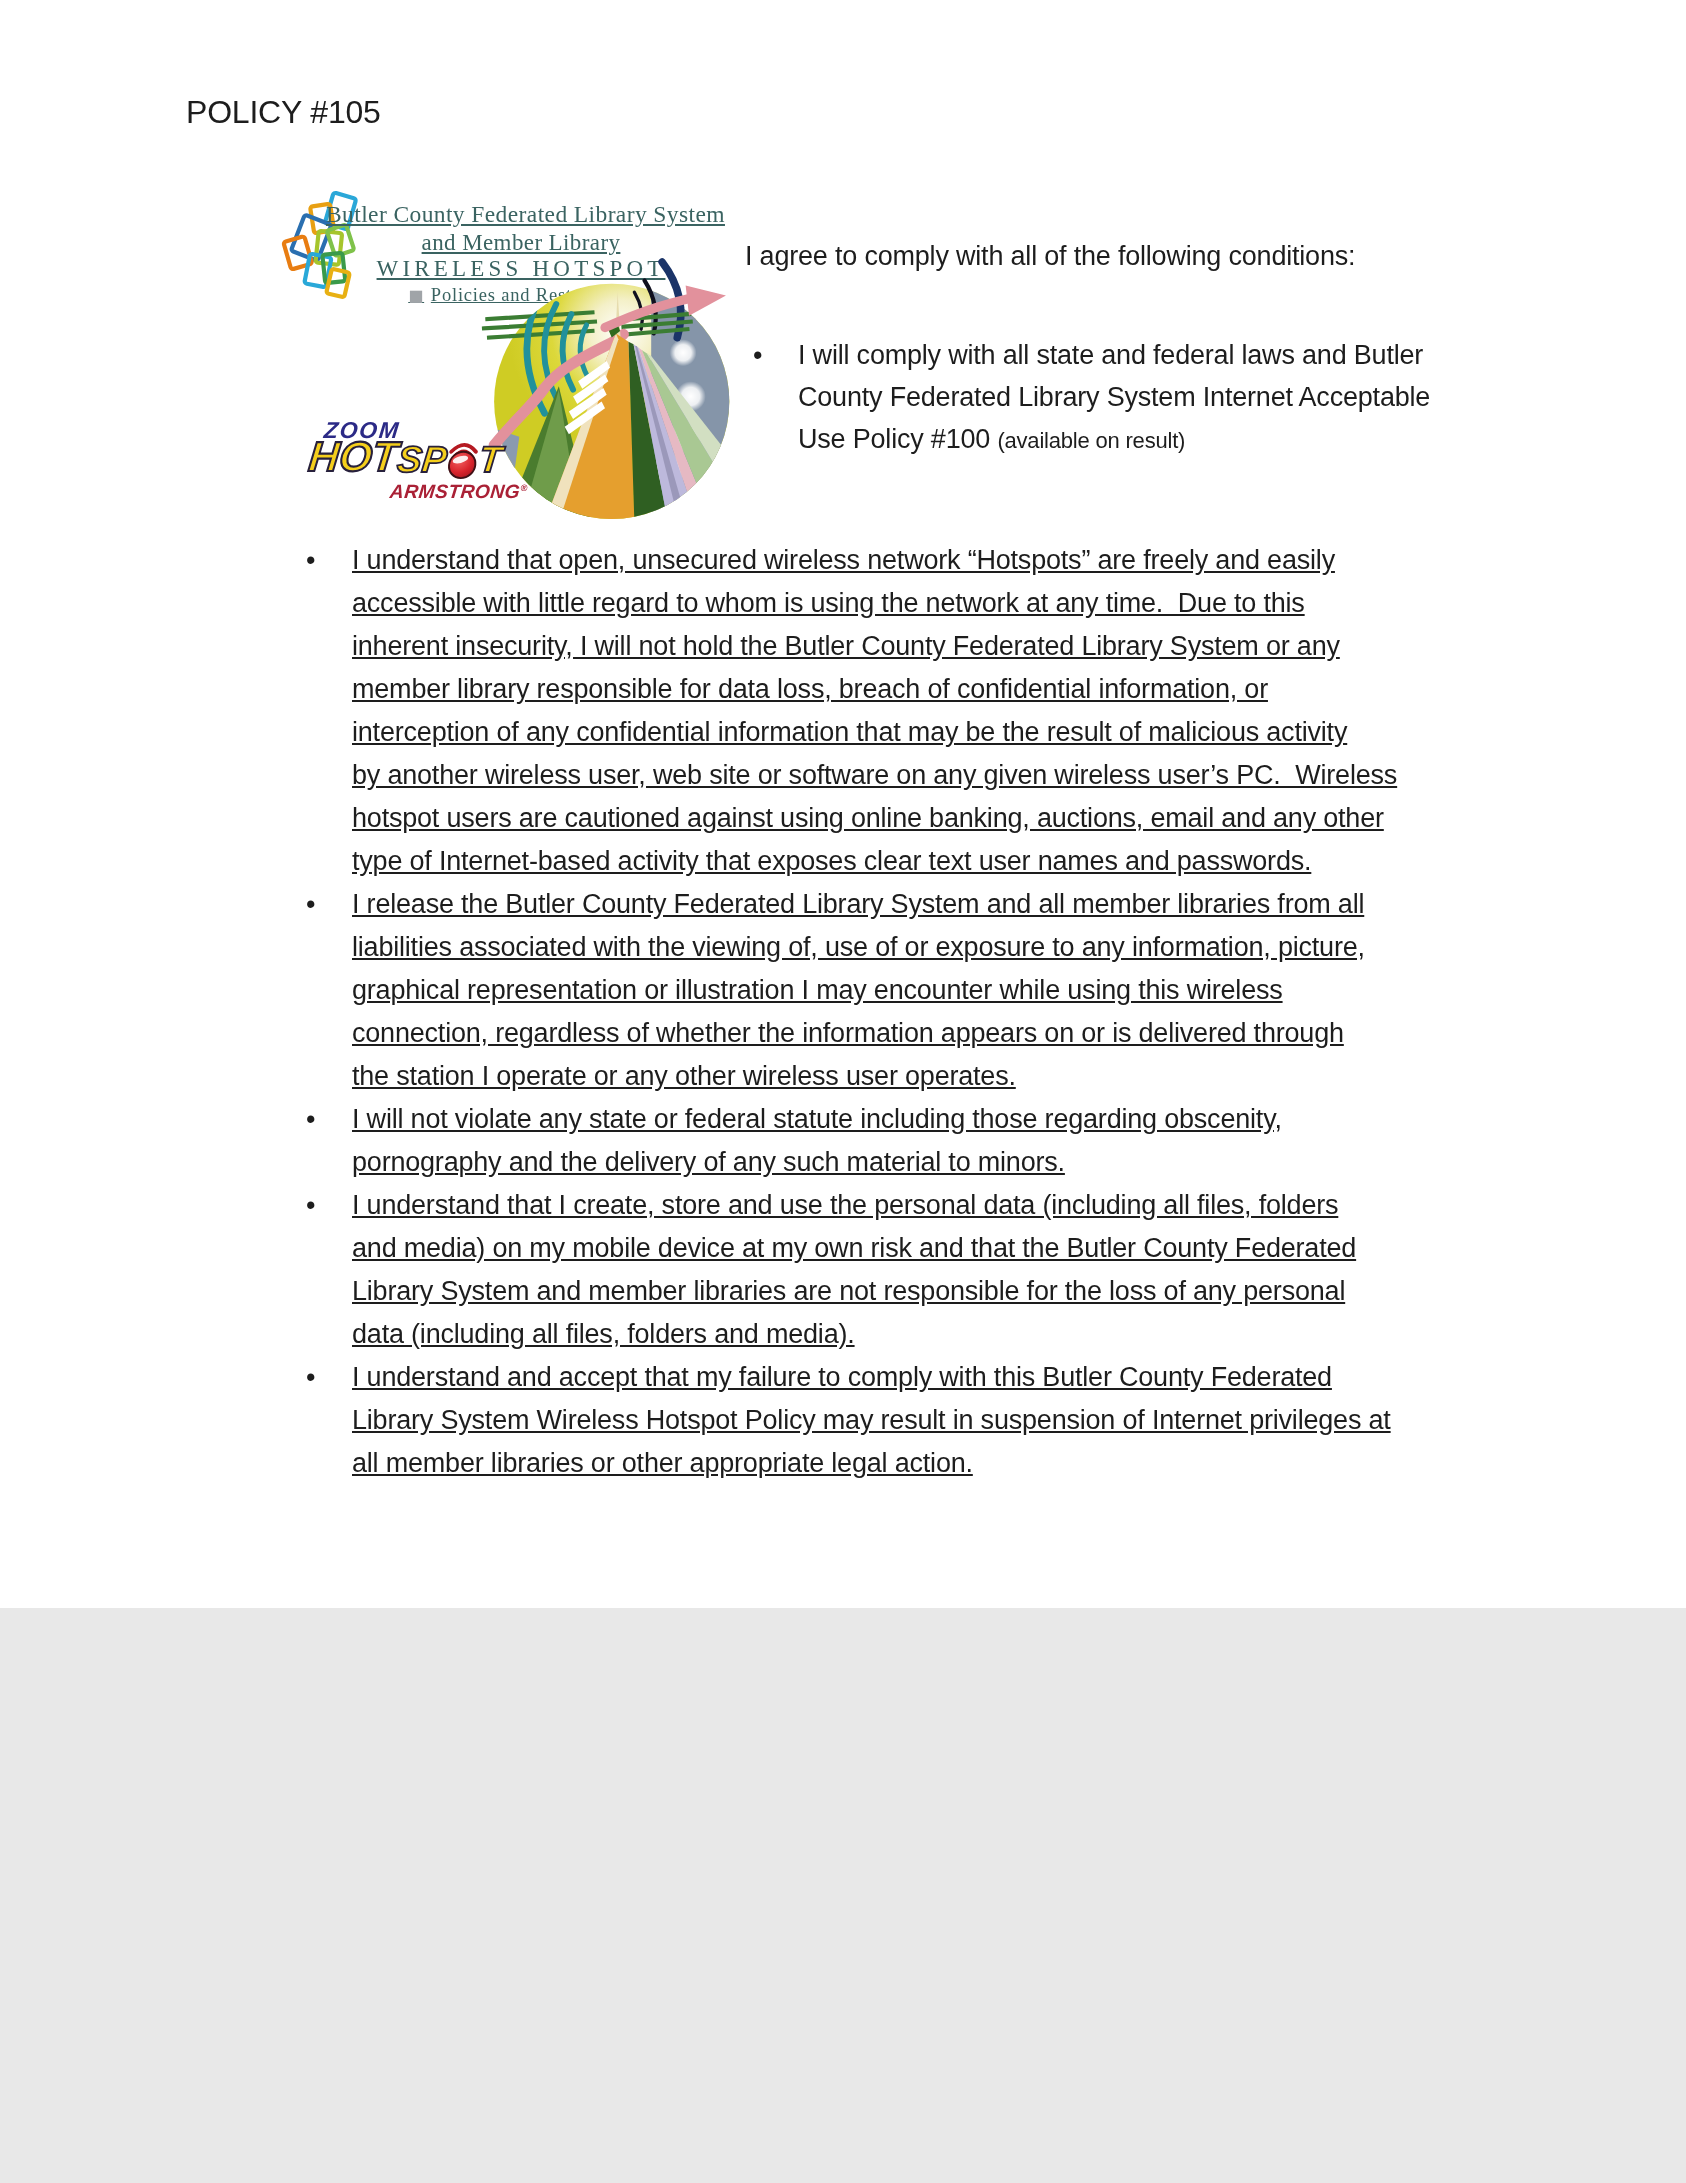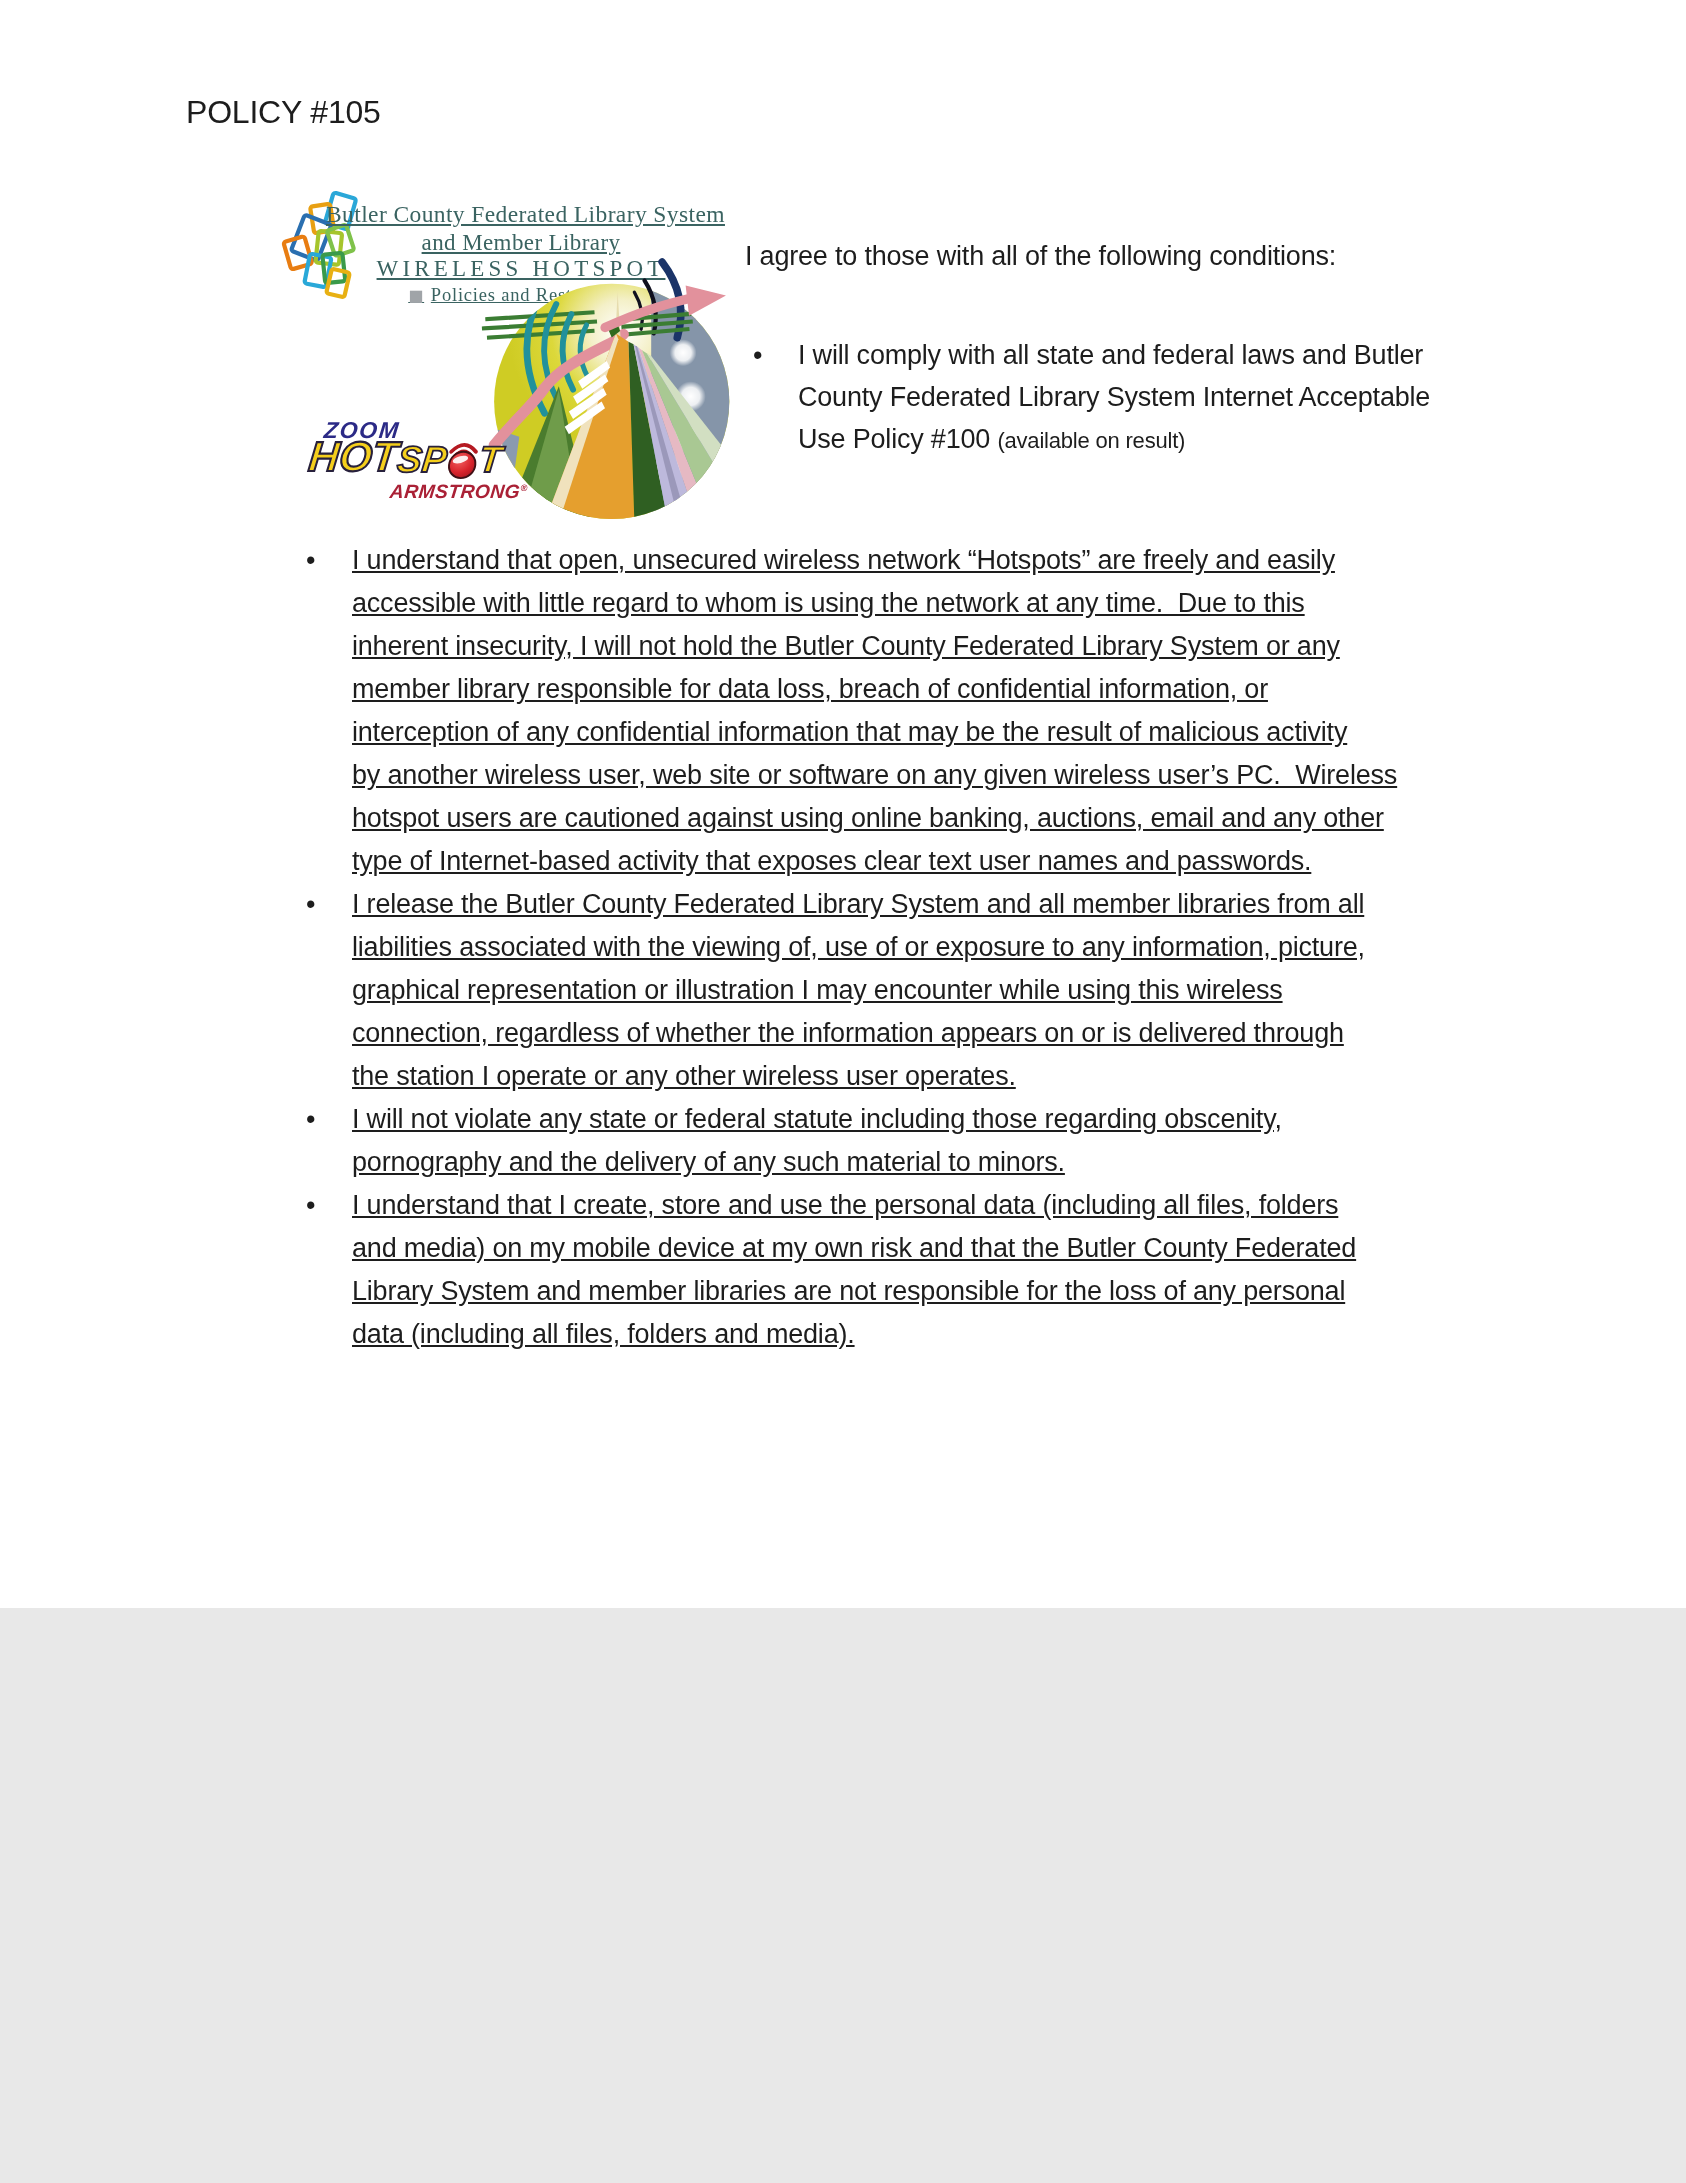--- a/index.html
+++ b/index.html
@@ -184,21 +184,21 @@
         <path d="M 6,20 Q 22,2 38,20" fill="none" stroke="#b51a22" stroke-width="5" stroke-linecap="round"></path>
         <path d="M 11,26 Q 22,13 33,26" fill="none" stroke="#b51a22" stroke-width="5" stroke-linecap="round"></path>
         <circle cx="22" cy="37" r="17" fill="url(#btnG)" stroke="#401015" stroke-width="2.5"></circle>
         <ellipse cx="19" cy="30" rx="10" ry="4.5" fill="#ffffff" opacity="0.9" transform="rotate(-14 19 30)"></ellipse>
       </svg>
         <span class="hl-t">T</span>
     </div>
     <div class="hl-armstrong"><span>ARMSTRONG</span><span class="hl-mark">®</span></div>
   </div>
 
-  <div class="intro">I agree to those with all of the following conditions:</div>
+  <div class="intro">I agree to comply with all of the following conditions:</div>
 
   <div class="side-bullet">
     <span class="dot">•</span><span class="side-text">I will comply with all state and federal laws and Butler
 County Federated Library System Internet Acceptable
 Use Policy #100 </span><span class="side-note">(available on result)</span>
   </div>
 
   <ul class="main-list">
     <li>I understand that open, unsecured wireless network “Hotspots” are freely and easily
 accessible with little regard to whom is using the network at any time.  Due to this
@@ -212,17 +212,20 @@
 liabilities associated with the viewing of, use of or exposure to any information, picture,
 graphical representation or illustration I may encounter while using this wireless
 connection, regardless of whether the information appears on or is delivered through
 the station I operate or any other wireless user operates.</li>
     <li>I will not violate any state or federal statute including those regarding obscenity,
 pornography and the delivery of any such material to minors.</li>
     <li>I understand that I create, store and use the personal data (including all files, folders
 and media) on my mobile device at my own risk and that the Butler County Federated
 Library System and member libraries are not responsible for the loss of any personal
 data (including all files, folders and media).</li>
+    <li>I understand and accept that my failure to comply with this Butler County Federated
+Library System Wireless Hotspot Policy may result in suspension of Internet privileges at
+all member libraries or other appropriate legal action.</li>
   </ul>
 
 
 </div>
 
 
 </body></html>

